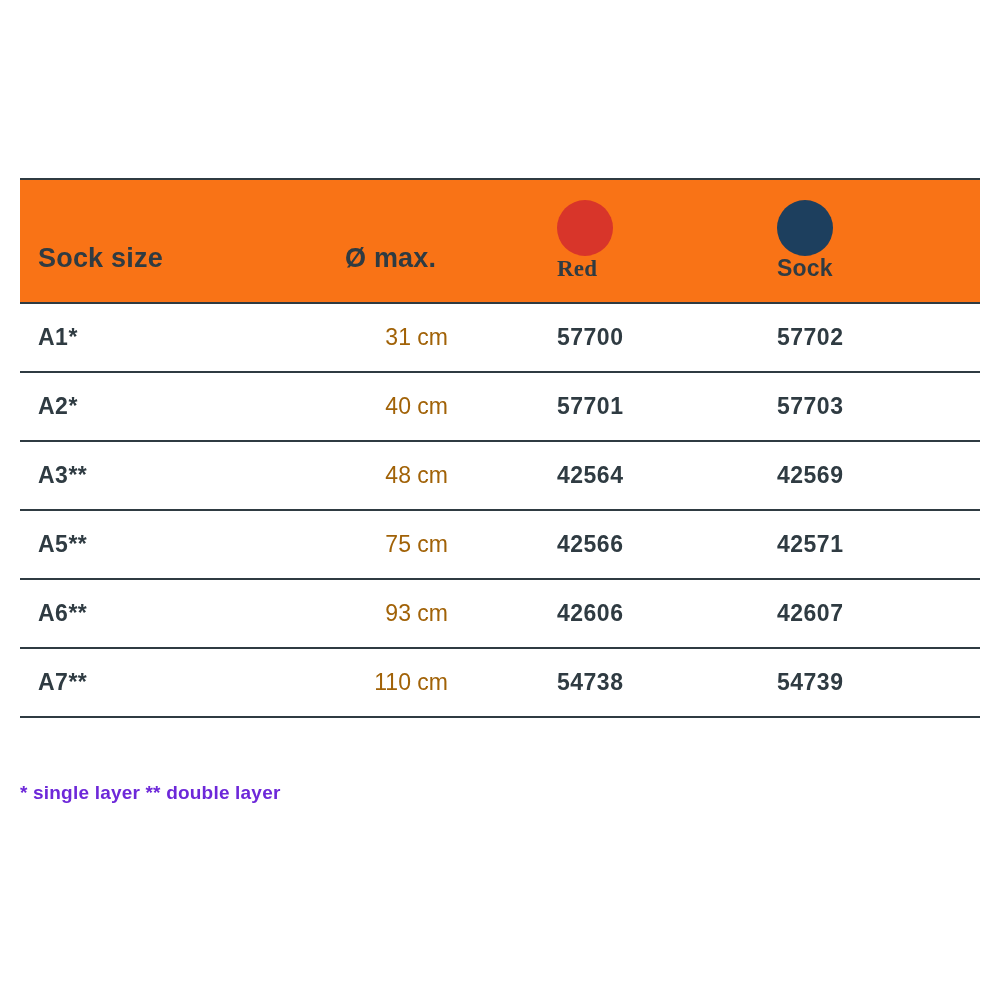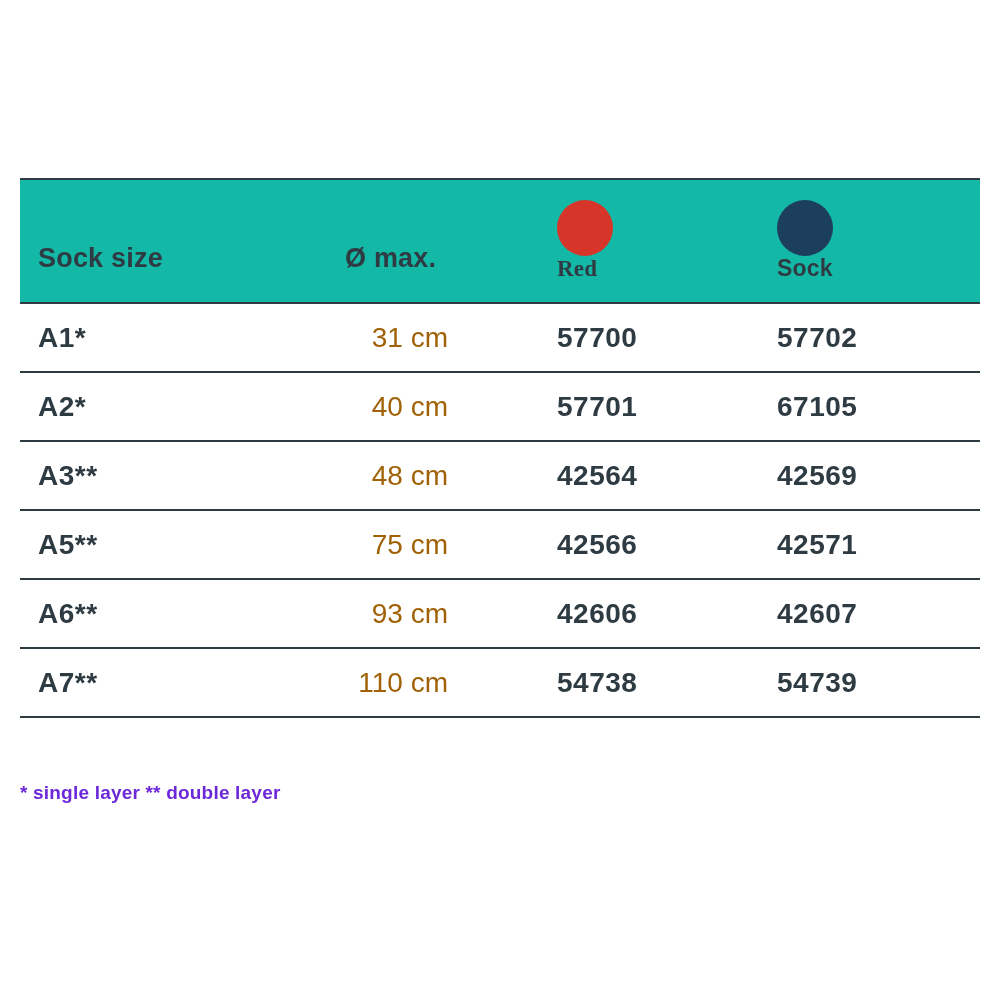--- a/index.html
+++ b/index.html
@@ -30,21 +30,21 @@
     border-collapse: collapse;
     table-layout: fixed;
   }
 
   table.spec col.c-size  { width: 325px; }
   table.spec col.c-diam  { width: 200px; }
   table.spec col.c-red   { width: 220px; }
   table.spec col.c-navy  { width: 215px; }
 
   thead tr.header-row {
-    background: #14b8a6;
+    background: #f97316;
   }
 
   thead th {
     text-align: left;
     vertical-align: bottom;
     padding: 0;
     height: 122px;
     border-top: 2px solid #2f3b42;
     border-bottom: 2px solid #2f3b42;
   }
@@ -83,21 +83,21 @@
   th.pad-diam .head-label { left: 0px; }
   th.pad-red  .head-label,
   th.pad-red  .swatch { left: 12px; font-family: Liberation Serif, serif; }
   th.pad-navy .head-label,
   th.pad-navy .swatch { left: 12px; }
 
   tbody td {
     height: 67px;
     padding: 0;
     border-bottom: 2px solid #2f3b42;
-    font-size: 28px;
+    font-size: 23px;
     color: #2f3b42;
     vertical-align: middle;
   }
 
   td.size {
     padding-left: 18px;
     font-weight: bold;
     letter-spacing: 0.5px;
   }
 
@@ -171,21 +171,21 @@
           <tr>
             <td class="size">A1*</td>
             <td class="diam">31 cm</td>
             <td class="code">57700</td>
             <td class="code">57702</td>
           </tr>
           <tr>
             <td class="size">A2*</td>
             <td class="diam">40 cm</td>
             <td class="code">57701</td>
-            <td class="code">67105</td>
+            <td class="code">57703</td>
           </tr>
           <tr>
             <td class="size">A3**</td>
             <td class="diam">48 cm</td>
             <td class="code">42564</td>
             <td class="code">42569</td>
           </tr>
           <tr>
             <td class="size">A5**</td>
             <td class="diam">75 cm</td>

